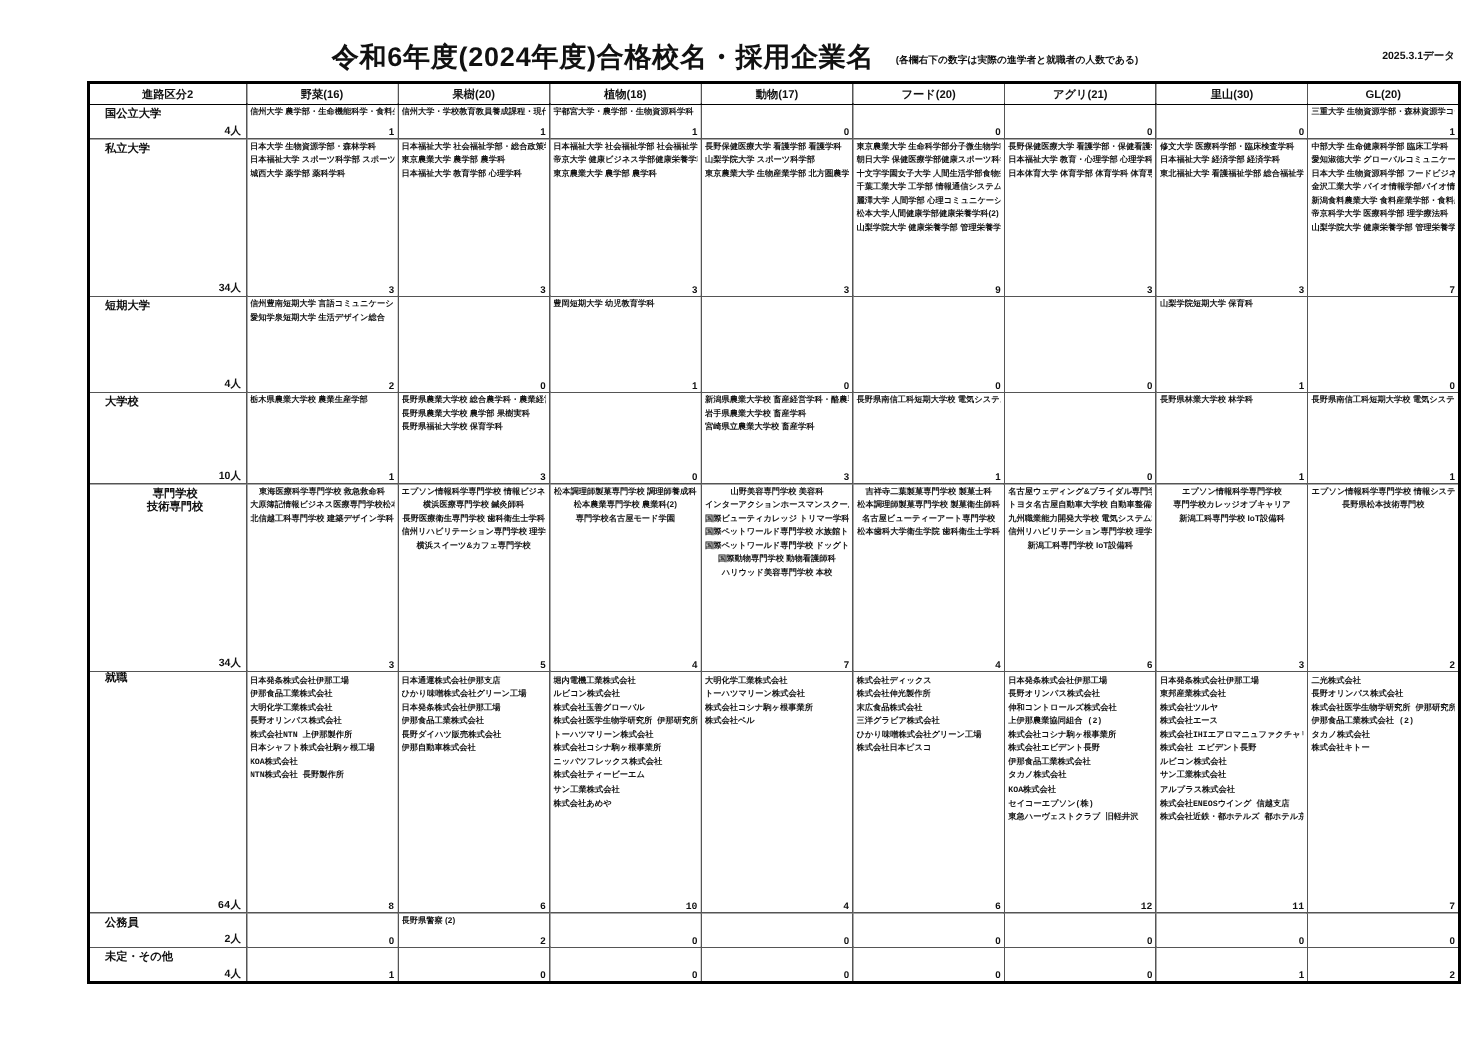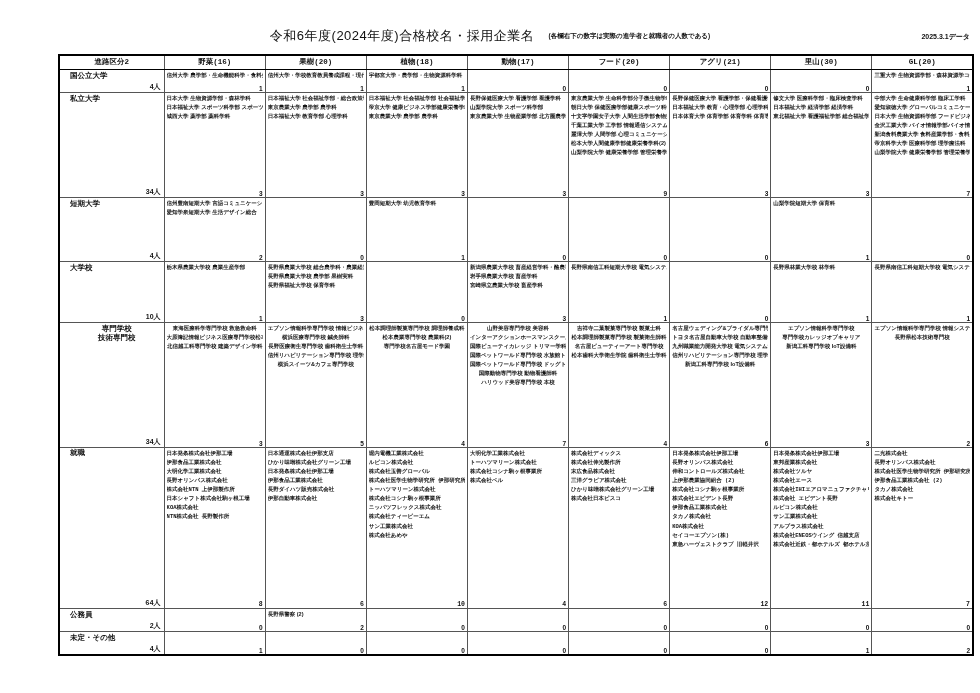--- a/index.html
+++ b/index.html
@@ -2,31 +2,31 @@
 <html><head>
 <meta charset="utf-8">
 <style>
   html,body{margin:0;padding:0;}
   body{
     width:980px;height:693px;position:relative;background:#ffffff;
     font-family:"Liberation Sans","DejaVu Sans",sans-serif;color:#111;
     overflow:hidden;
   }
   .title-row{position:absolute;top:26px;left:0;width:980px;text-align:center;}
-  .doc-title{display:inline-block;font-size:13px;font-weight:normal;letter-spacing:.5px;}
+  .doc-title{display:inline-block;font-size:18px;font-weight:bold;letter-spacing:.5px;}
   .doc-note{display:inline-block;font-size:6.5px;font-weight:bold;margin-left:10px;vertical-align:2px;}
   .doc-date{position:absolute;right:10px;top:32px;font-size:7px;font-weight:bold;}
   .sheet{position:absolute;left:58px;top:54px;width:916px;}
   table{border-collapse:collapse;table-layout:fixed;width:100%;border:2px solid #000;}
   th,td{border:1px solid #555;padding:0;vertical-align:top;position:relative;overflow:hidden;background:#fff;}
   col.label-col{width:11.5%;}
   col.data-col{width:11.0625%;}
   thead th{font-size:7.5px;font-weight:bold;text-align:center;height:13px;line-height:13px;
     white-space:nowrap;overflow:hidden;}
-  thead tr:last-child th{border-bottom:1.5px solid #000;font-family:Liberation Mono, monospace;}
+  thead tr:last-child th{border-bottom:1.5px solid #000;}
   tbody tr>td{border-top:1.5px solid #000;}
   .label-cell .row-label{font-size:7.5px;font-weight:bold;padding:1px 0 0 10px;white-space:pre-line;line-height:1.25;}
   .row-total{position:absolute;right:3px;bottom:0;font-size:7px;font-weight:bold;}
   .cell-in{width:100%;overflow:hidden;}
   .lines{padding:1px 2px 0 2px;}
   .line{font-size:5.5px;line-height:1.65;font-weight:600;white-space:nowrap;overflow:hidden;color:#151515;}
   .count{position:absolute;right:2px;bottom:0;font-size:6.5px;font-weight:600;}
   
   tr.r0 .cell-in{height:22px;}  tr.r0{height:22px;margin-top:35px;}
   tr.r1 .cell-in{height:104px;} tr.r1{height:104px;}

